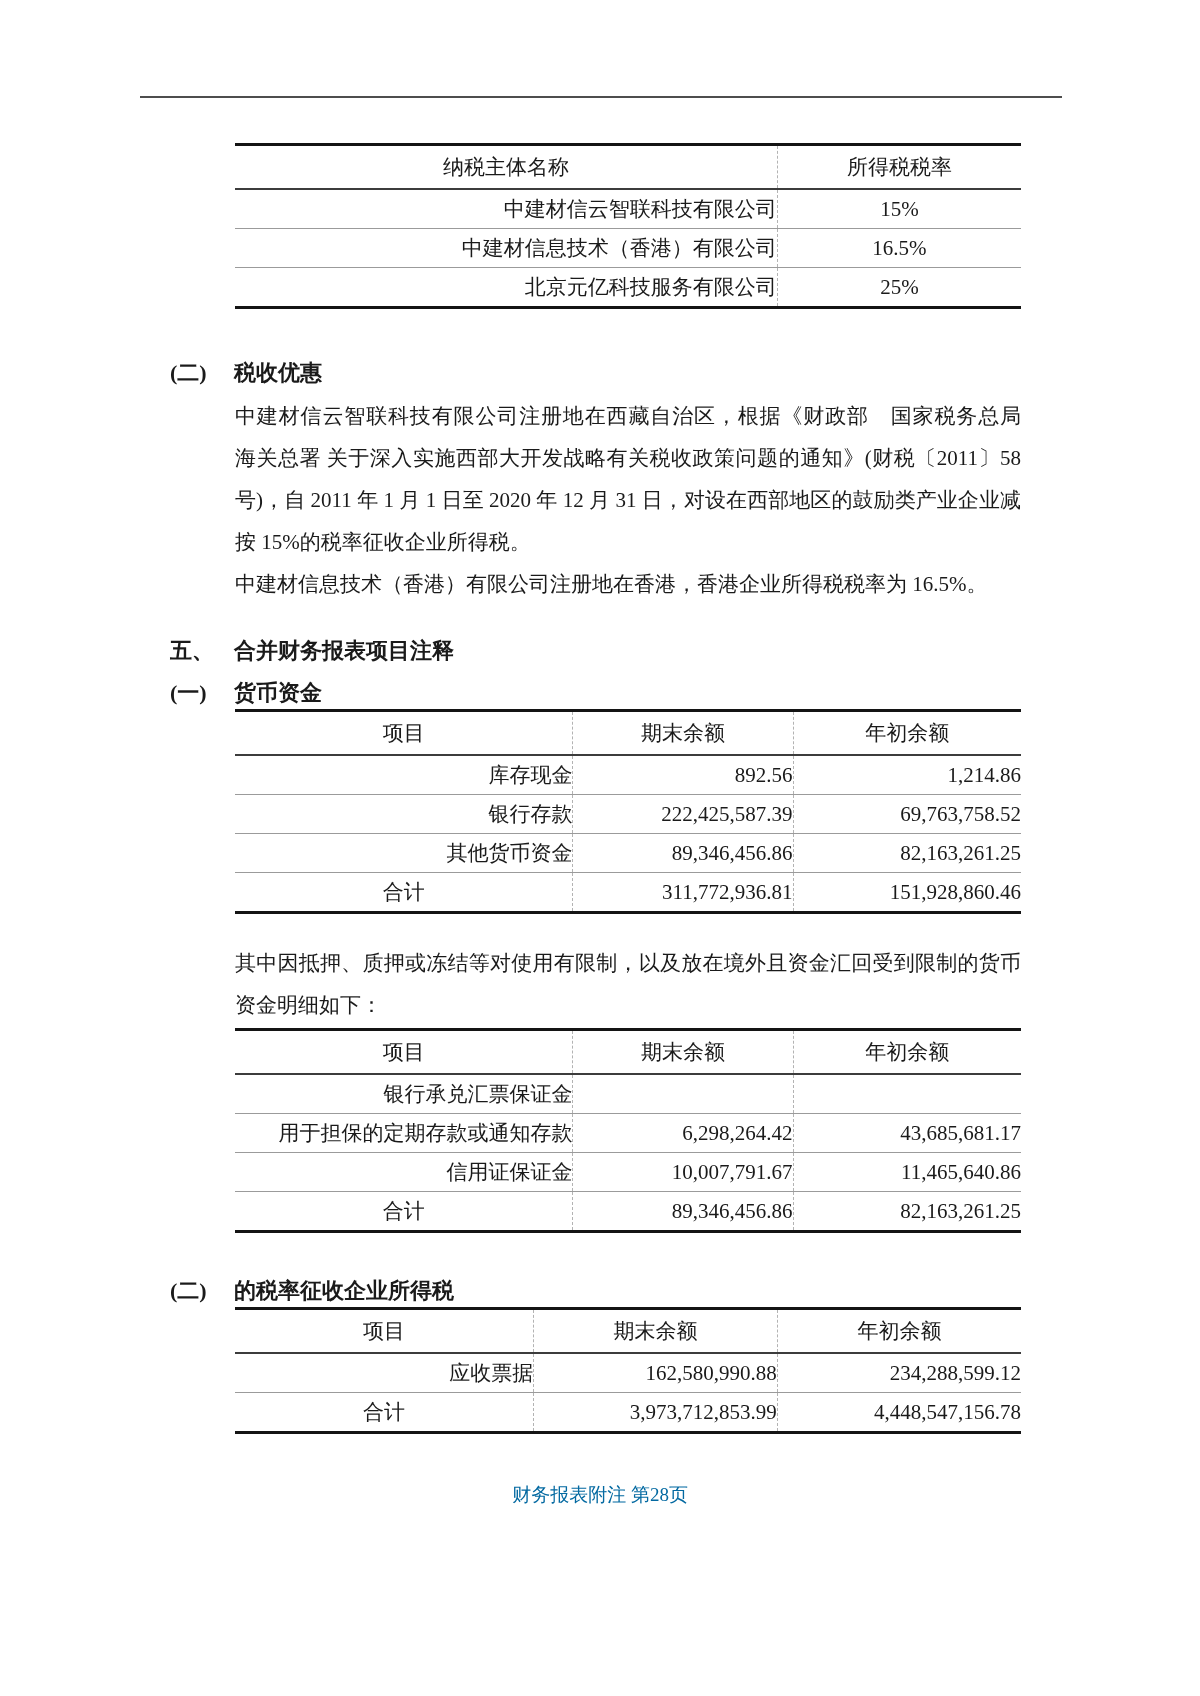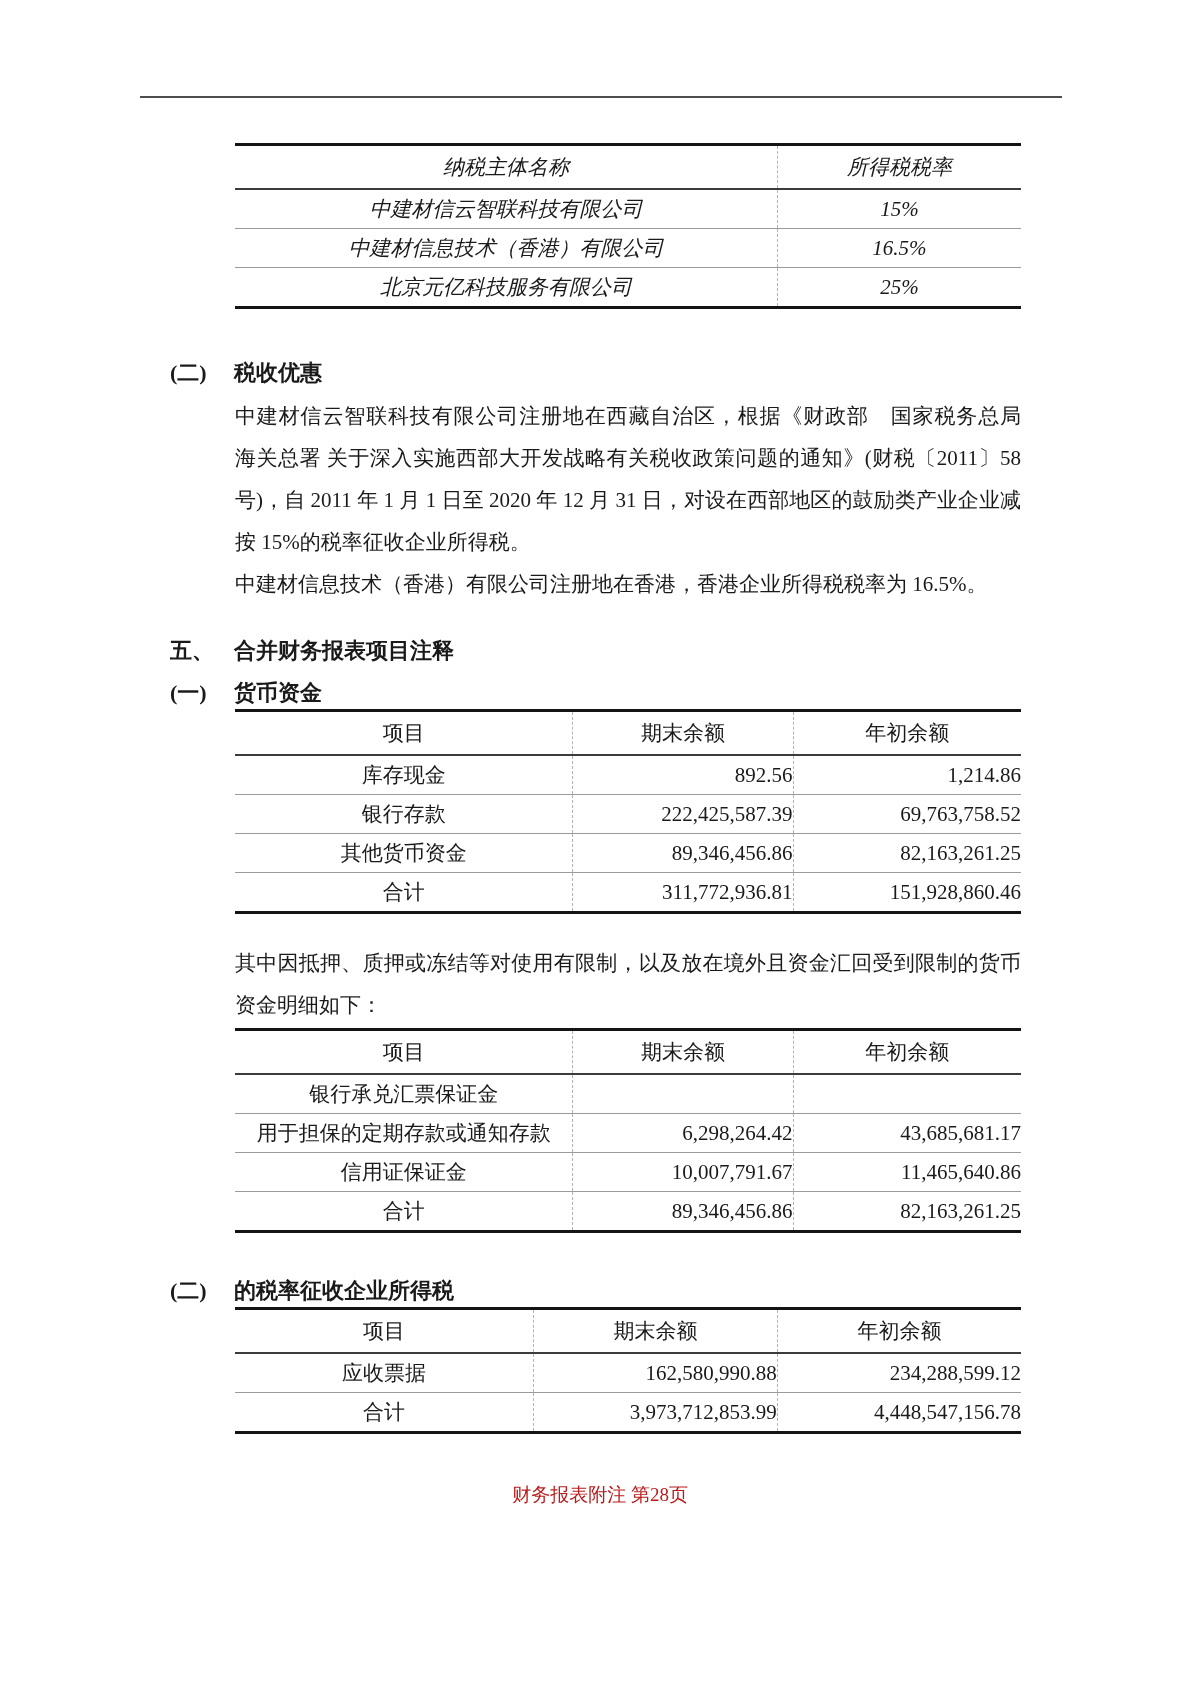--- a/index.html
+++ b/index.html
@@ -41,53 +41,53 @@
   table.tbl td {
     height: 38px;
     border-bottom: 1px solid #9b9b9b;
     padding: 0;
     overflow: hidden;
     white-space: nowrap;
   }
   table.tbl tbody tr:last-child td { border-bottom: none; }
   table.tbl th + th,
   table.tbl td + td { border-left: 1px dashed #b3b3b3; }
-  td.lbl { text-align: center; padding-left: 14px; }
+  td.lbl { text-align: right; padding-left: 14px; }
   td.num { text-align: right; padding-right: 12px; }
   td.ctr { text-align: center; }
   
   .sec {
     display: flex;
     margin-left: 170px;
     font-size: 22px;
     font-weight: bold;
     line-height: 28px;
   }
   .sec .lab { width: 64px; flex: none; }
   
   .para {
     margin-left: 235px;
     width: 786px;
     font-size: 21px;
     line-height: 42px;
     text-align: justify;
   }
   
-  .mt-t1   { margin-top: 45px; font-style: italic; }
+  .mt-t1   { margin-top: 45px; }
   .mt-s2   { margin-top: 50px; }
   .mt-p1   { margin-top: 8px;  }
   .mt-s5   { margin-top: 32px; }
   .mt-s51  { margin-top: 14px; margin-bottom: 2px; }
   .mt-p3   { margin-top: 28px; margin-bottom: 2px; }
   .mt-s52  { margin-top: 44px; margin-bottom: 2px; }
   .footer {
     margin-top: 48px;
     text-align: center;
     font-size: 19px;
-    color: #b91c1c;
+    color: #0369a1;
   }
 </style>
 </head>
 <body>
 
 <div class="top-rule"></div>
 
 <table class="tbl mt-t1">
   <colgroup>
       <col style="width:69%">

